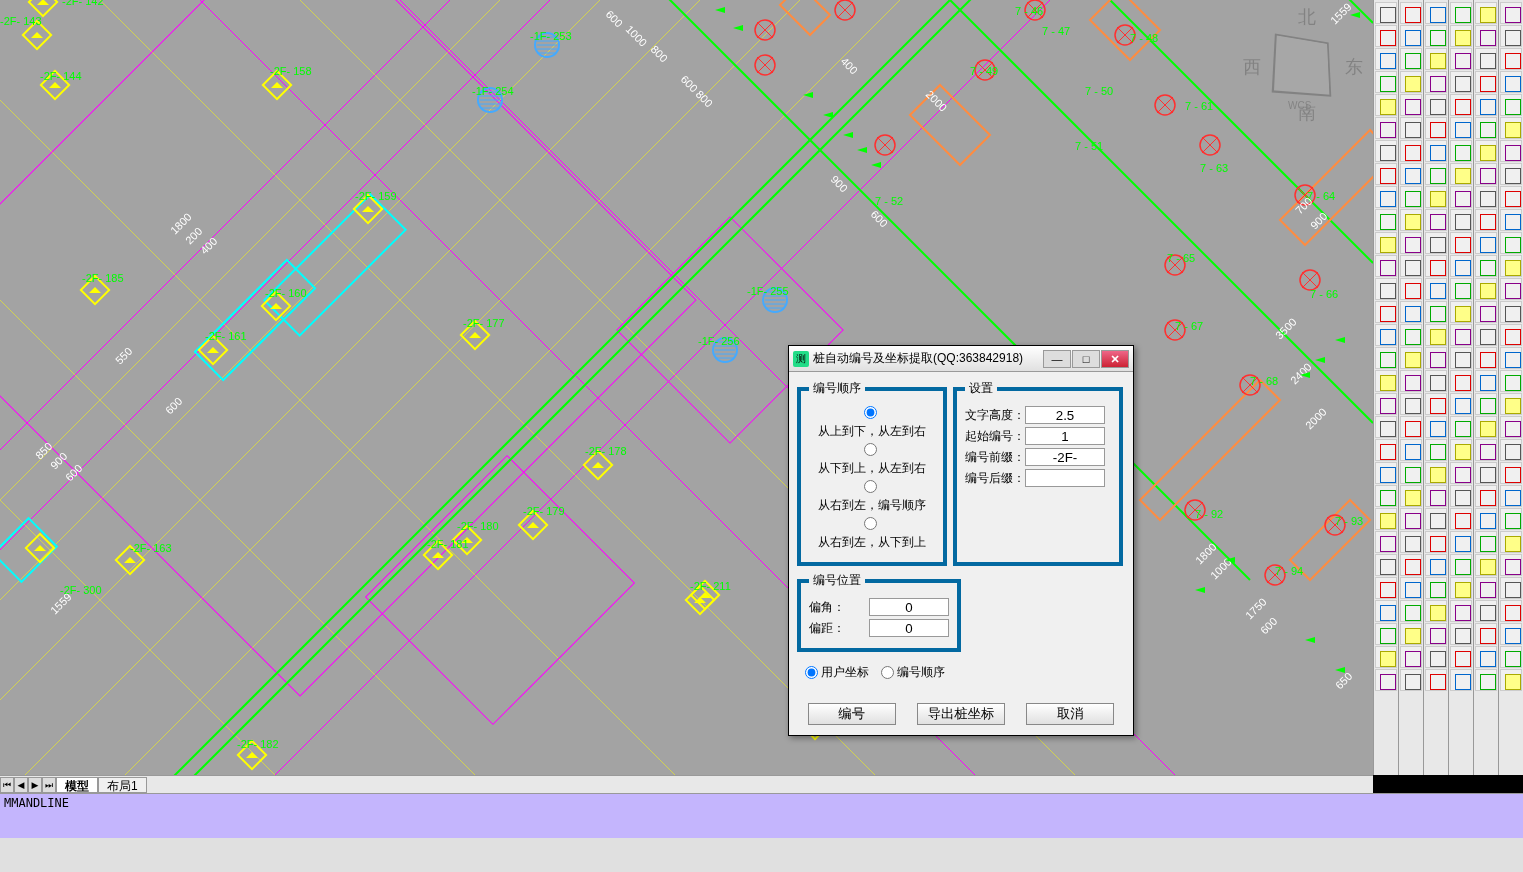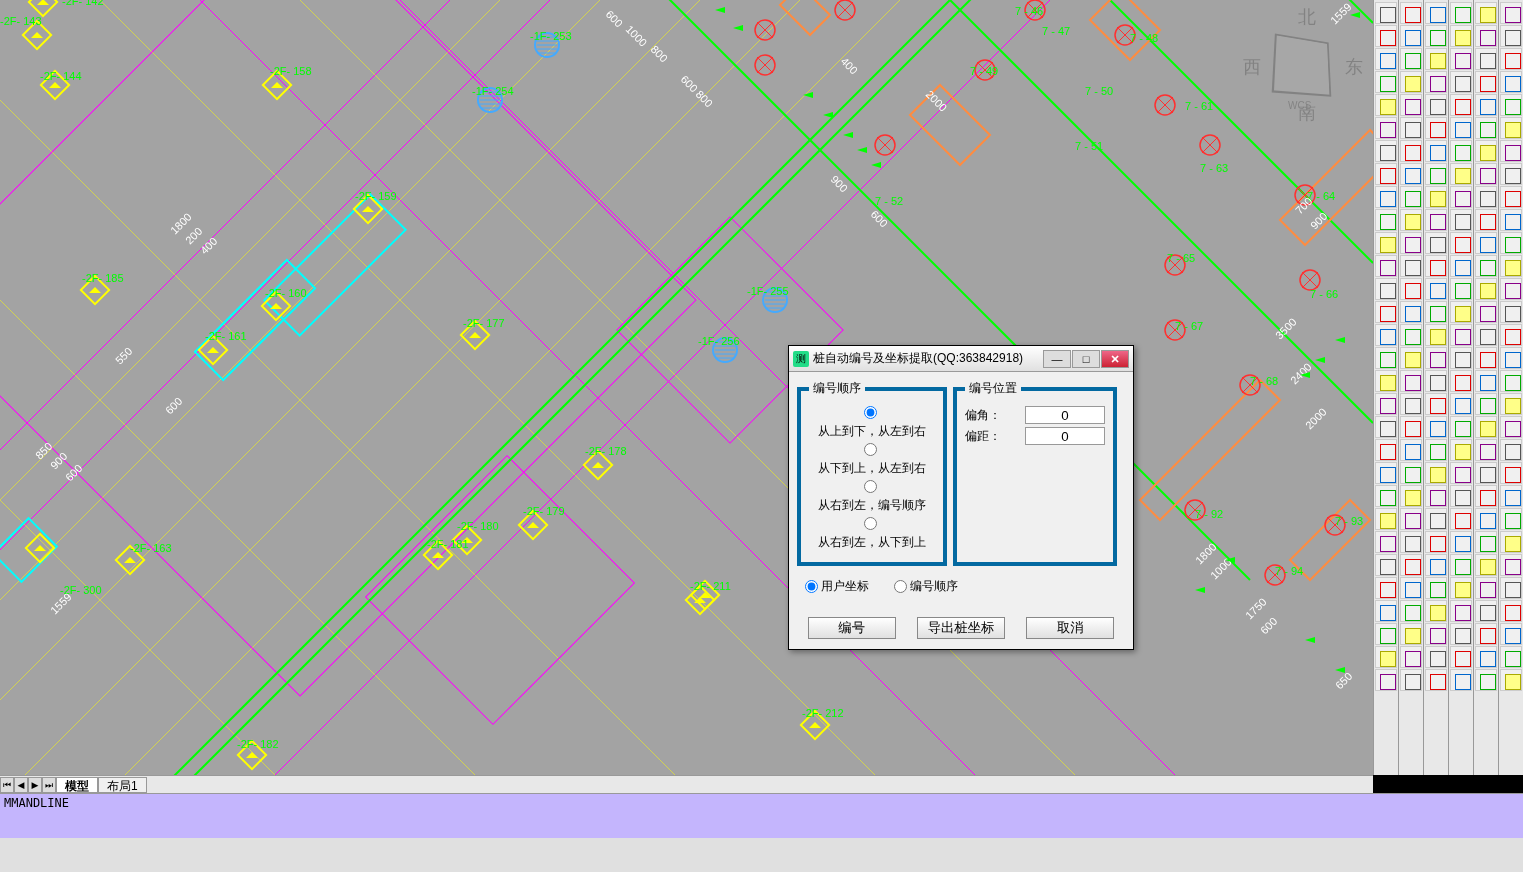--- a/index.html
+++ b/index.html
@@ -35,21 +35,21 @@
 fieldset { border: 4px solid #0369a1; padding: 6px 8px 8px 8px; font-size: 12px; }
 legend { padding: 0 4px; }
 .fs-order { width: 150px; } .fs-set { width: 170px; } .fs-pos { width: 150px; } .fs-csys { width: 170px; padding: 6px 8px; } .fs-ptype { width: 170px; }
 .radio-row { margin: 3px 0; display: flex; align-items: center; gap: 4px; flex-direction: column; }
 .radio-row input[type="radio"] { margin-right: 4px; }
 .set-row { display: flex; align-items: center; margin: 3px 0; }
 .set-row label { width: 60px; text-align: left; }
 .set-row input[type="text"] { width: 80px; height: 18px; text-align: center; border: 1px solid #999; }
 .btn-row { display: flex; width: 100%; justify-content: space-around; padding: 4px 0 2px 0; }
 .btn { width: 88px; height: 22px; border: 1px solid #888; background: linear-gradient(#fff,#e0e0e0); }
-.inline-radio { display: flex; gap: 25px; align-items: center; }
+.inline-radio { display: flex; gap: 12px; align-items: center; }
 .inline-radio label { display: flex; align-items: center; gap: 3px; }
 </style>
 </head>
 <body>
 
 <div class="canvas-area">
   <svg class="canvas-draw" width="1373" height="775">
     <g stroke="#ffff00" stroke-width="0.5" fill="none">
       <line x1="-200" y1="700" x2="900" y2="-400"></line>
         <line x1="-200" y1="800" x2="1000" y2="-400"></line>
@@ -537,20 +537,39 @@
         </div>
       <div class="radio-row">
           <input type="radio" name="ord" style="">
           <span>从右到左，编号顺序</span>
         </div>
       <div class="radio-row">
           <input type="radio" name="ord" style="">
           <span>从右到左，从下到上</span>
         </div>
     </fieldset>
+    <fieldset class="fs-set">
+      <legend>设置</legend>
+      <div class="set-row">
+          <label>文字高度：</label>
+          <input type="text" value="2.5" style="">
+        </div>
+      <div class="set-row">
+          <label>起始编号：</label>
+          <input type="text" value="1" style="">
+        </div>
+      <div class="set-row">
+          <label>编号前缀：</label>
+          <input type="text" value="-2F-" style="">
+        </div>
+      <div class="set-row">
+          <label>编号后缀：</label>
+          <input type="text" value="" style="">
+        </div>
+    </fieldset>
     <fieldset class="fs-pos">
       <legend>编号位置</legend>
       <div class="set-row">
           <label>偏角：</label>
           <input type="text" value="0" style="">
         </div>
       <div class="set-row">
           <label>偏距：</label>
           <input type="text" value="0" style="">
         </div>

